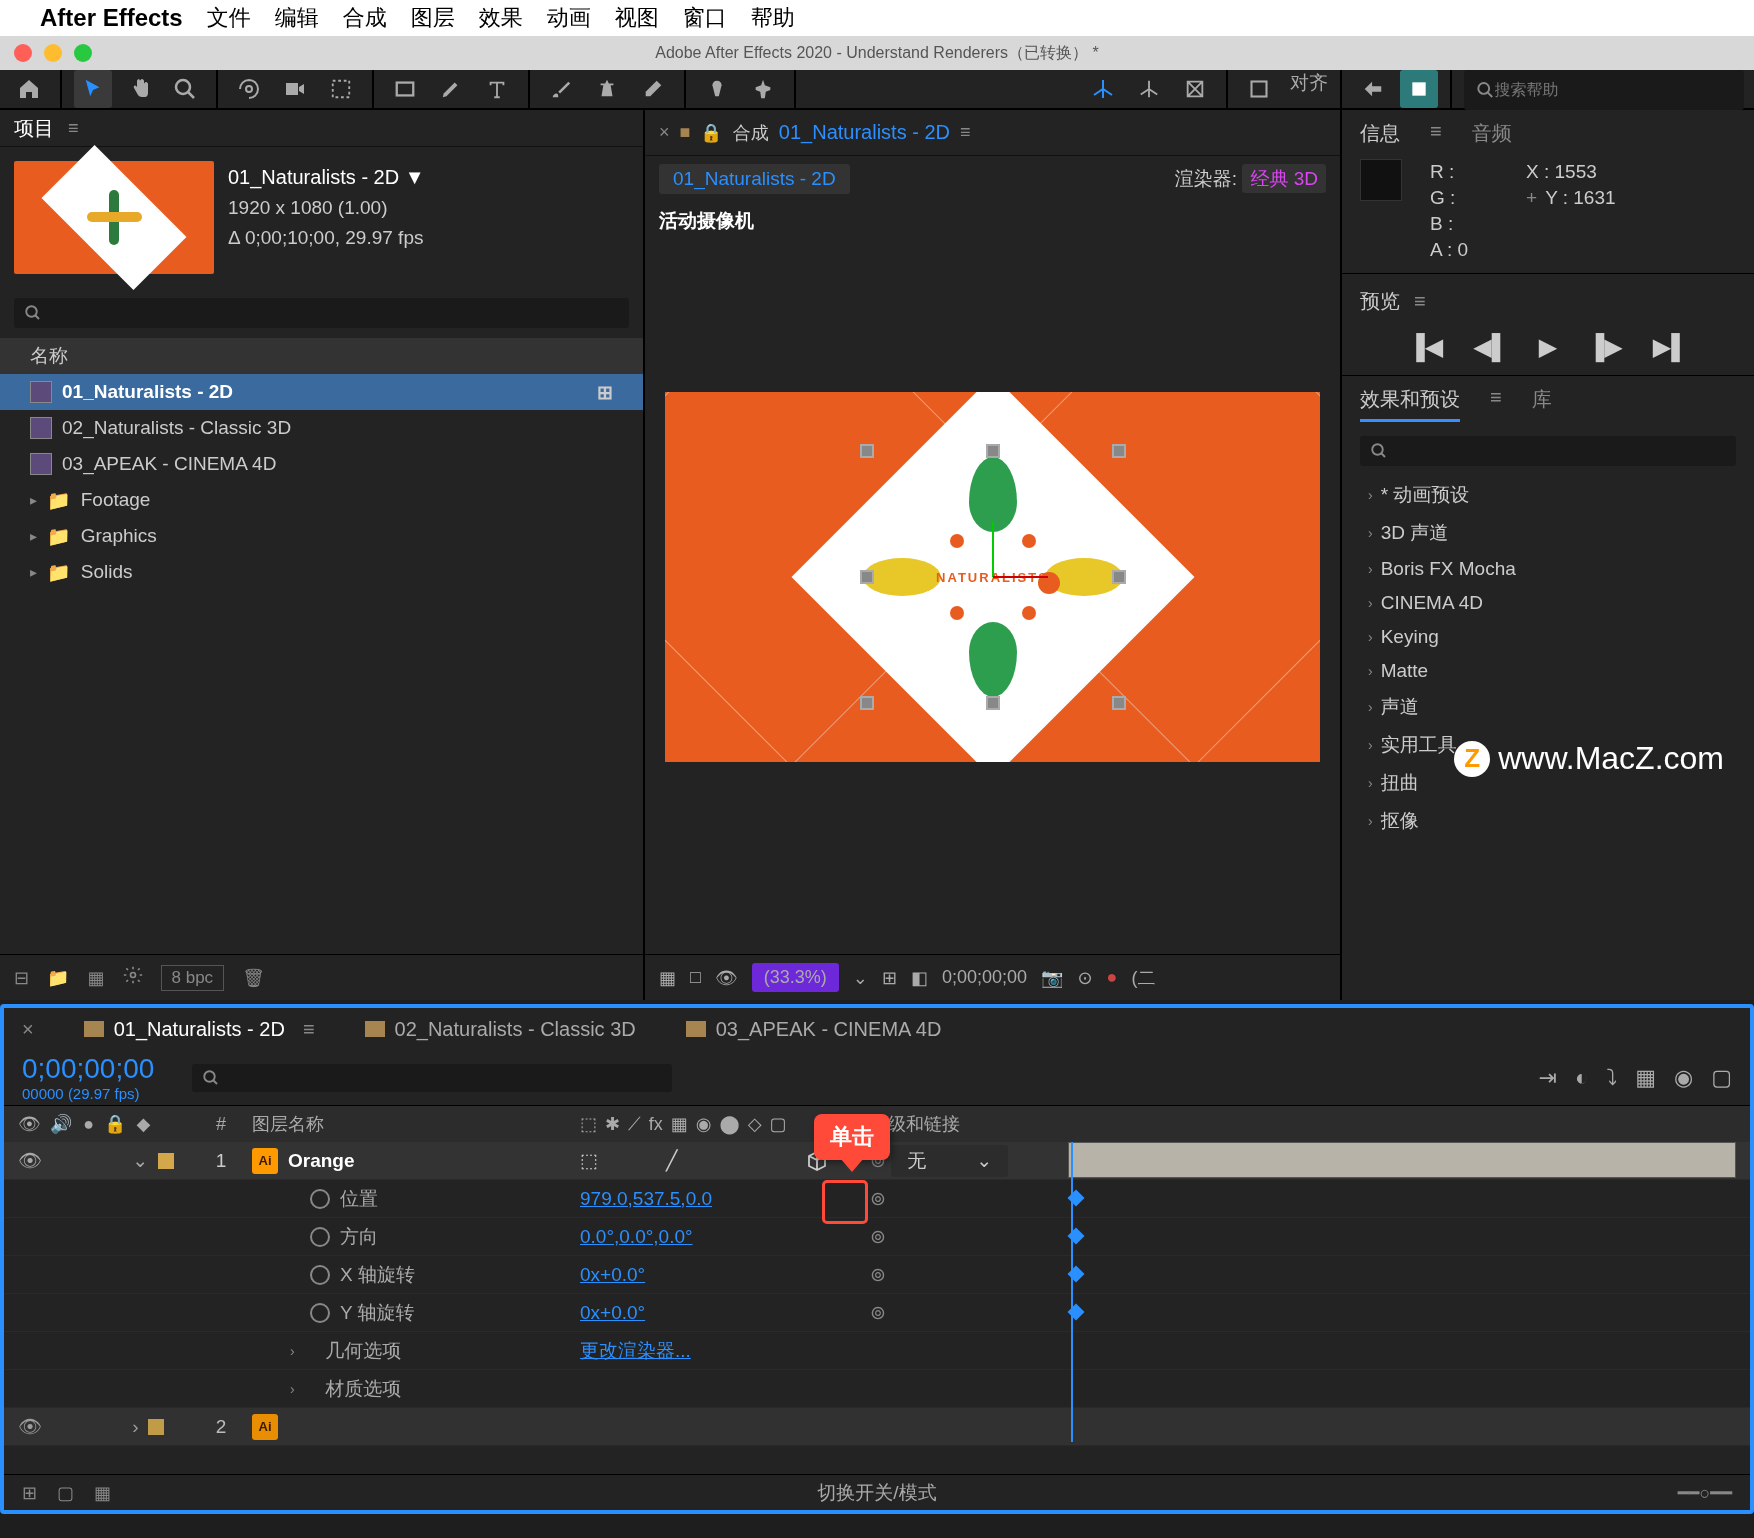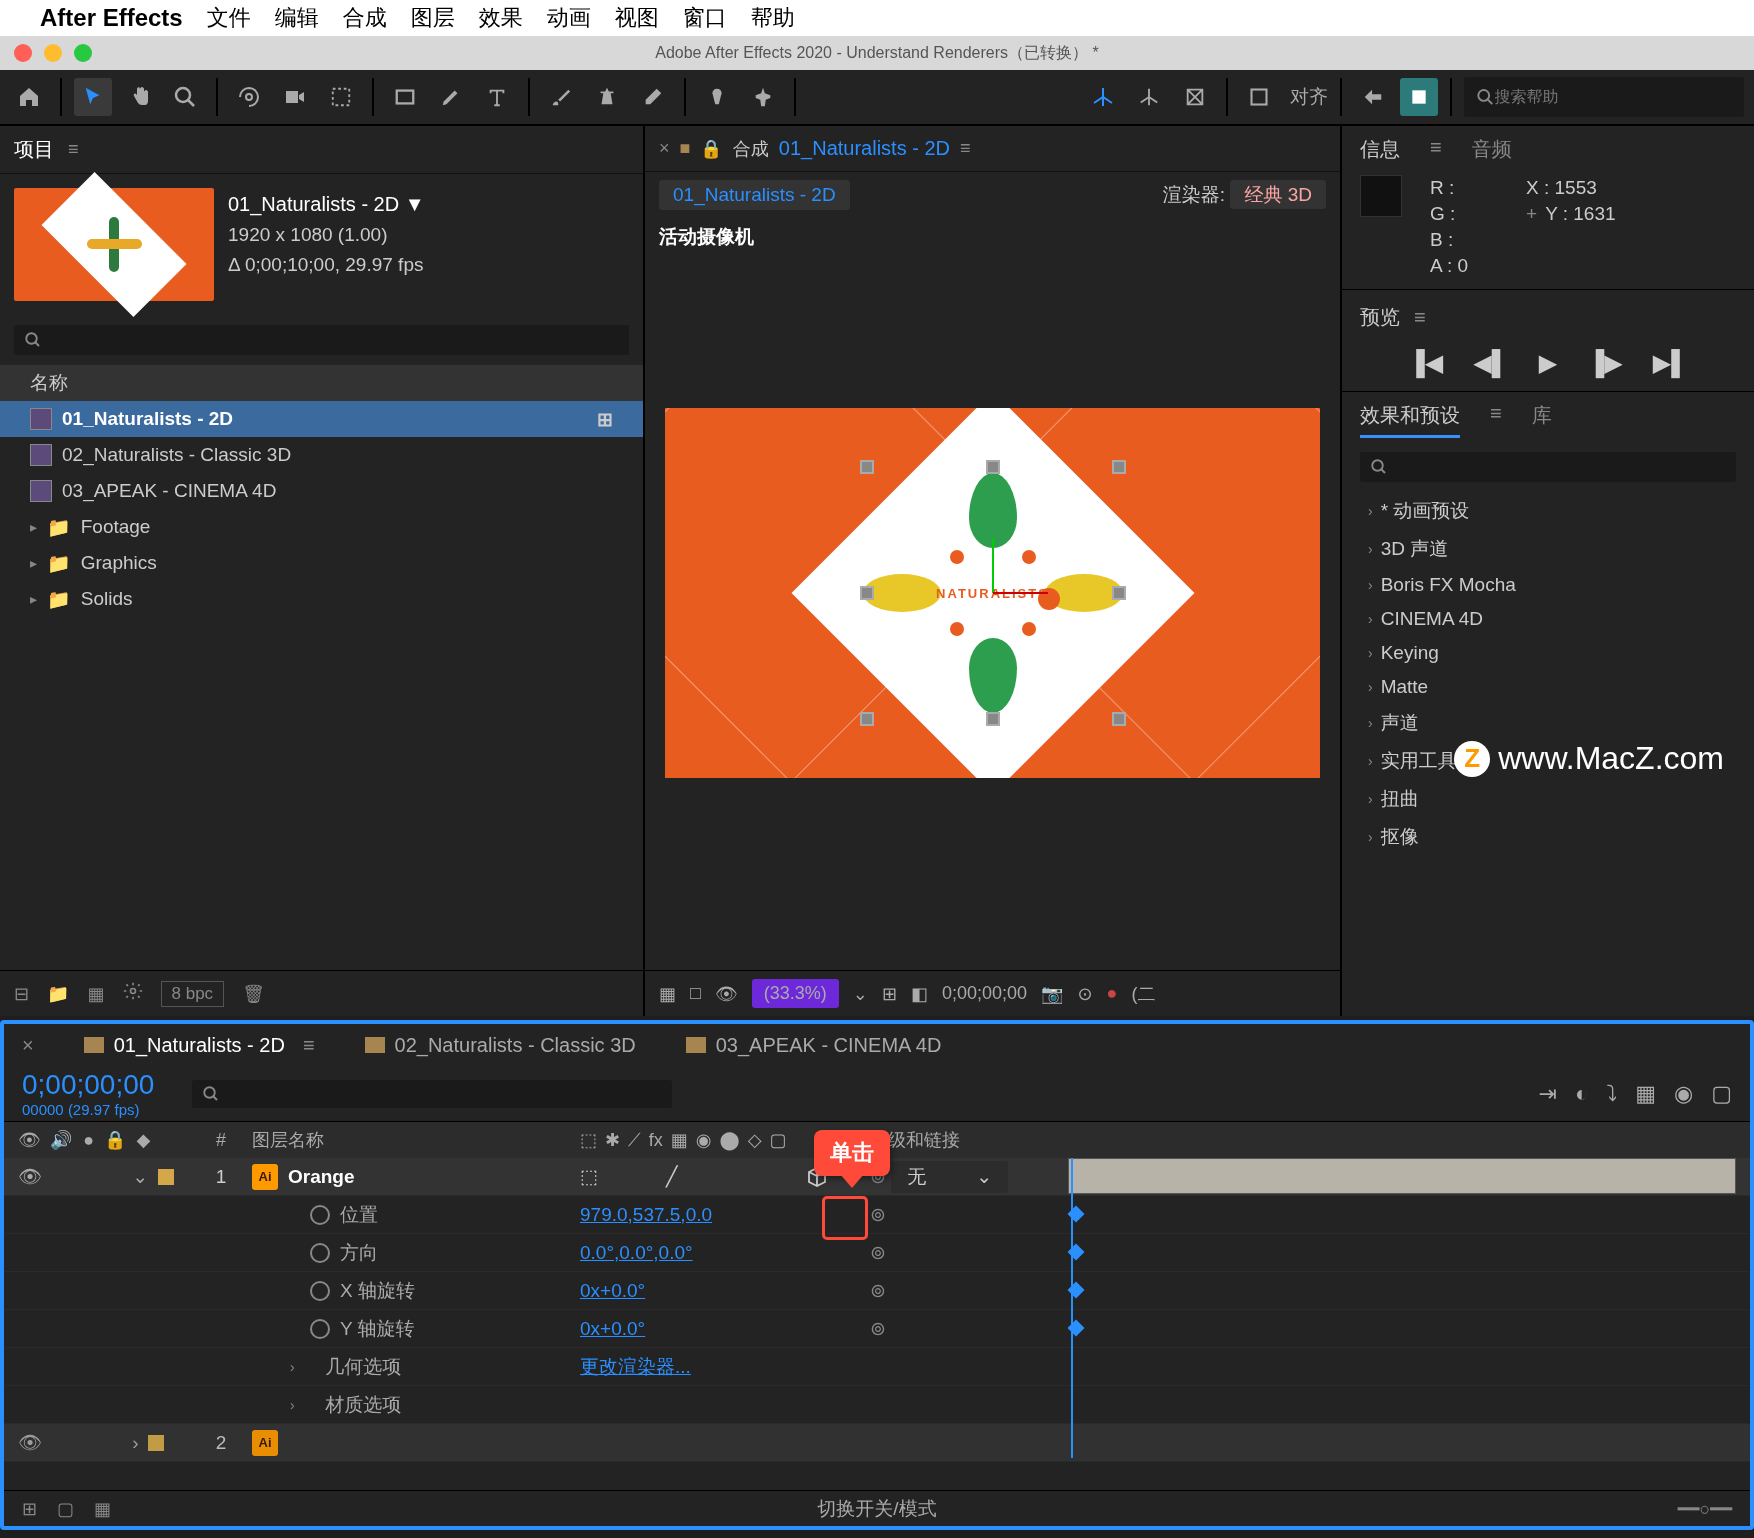--- a/index.html
+++ b/index.html
@@ -14,34 +14,34 @@
     
     .window-titlebar { background: #d8d8d8; height: 34px; display: flex; align-items: center; position: relative; }
     .traffic-lights { display: flex; gap: 12px; position: absolute; left: 14px; }
     .traffic-lights .dot { width: 18px; height: 18px; border-radius: 50%; }
     .traffic-lights .red { background: #ff5f57; }
     .traffic-lights .yellow { background: #febc2e; }
     .traffic-lights .green { background: #28c840; }
     .window-title { margin: 0 auto; color: #555; font-size: 16px; }
     
     
-    .toolbar { background: #232323; height: 56px; border-bottom: 2px solid #000; display: flex; align-items: center; padding: 0 10px; gap: 8px; }
+    .toolbar { background: #232323; height: 40px; border-bottom: 2px solid #000; display: flex; padding: 0 10px; gap: 8px; }
     .tool-btn { width: 38px; height: 38px; display: flex; align-items: center; justify-content: center; color: #aaa; border-radius: 3px; }
     .tool-btn.active { background: #3a3a3a; color: #2a8fff; }
     .tool-sep { width: 2px; height: 38px; background: #000; margin: 0 4px; }
     .tool-label { color: #aaa; font-size: 19px; margin-left: 4px; }
     .search-help { flex: 1; display: flex; align-items: center; background: #1a1a1a; height: 40px; border-radius: 3px; margin-left: auto; padding: 0 12px; min-width: 260px; max-width: 280px; }
     .search-help input { background: transparent; border: none; color: #ccc; font-size: 16px; outline: none; width: 100%; }
     
     
     .main { display: flex; height: 890px; }
     
     
     .left-panel { width: 645px; background: #232323; border-right: 2px solid #000; display: flex; flex-direction: column; }
-    .panel-tabs { height: 48px; display: flex; align-items: center; padding: 0 14px; gap: 14px; border-bottom: 1px solid #111; }
+    .panel-tabs { height: 37px; display: flex; align-items: center; padding: 0 14px; gap: 14px; border-bottom: 1px solid #111; }
     .panel-tab { color: #ccc; font-size: 20px; }
     .panel-tab.active { color: #fff; }
     .proj-header { display: flex; padding: 14px; gap: 14px; }
     .thumb { width: 200px; height: 113px; background: #e85d1f; border-radius: 2px; position: relative; display:flex; align-items:center; justify-content:center; }
     .thumb-diamond { width: 130px; height: 75px; background: #fff; transform: rotate(45deg); position:absolute; }
     .thumb-deco { position: relative; width:55px; height:55px; }
     .thumb-deco::before { content:""; position:absolute; left:22px; top:0; width:10px; height:55px; background:#2d7a3e; border-radius:5px;}
     .thumb-deco::after { content:""; position:absolute; left:0; top:22px; width:55px; height:10px; background:#e8a828; border-radius:5px;}
     .proj-info { color: #ccc; font-size: 19px; line-height: 1.6; }
     .proj-title { color: #fff; font-weight: 500; font-size: 20px; }
@@ -55,21 +55,21 @@
     .proj-footer { height: 46px; border-top: 1px solid #000; display: flex; align-items: center; padding: 0 14px; gap: 18px; color: #888; }
     .bpc-box { border: 1px solid #555; padding: 2px 10px; font-size: 17px; }
     
     
     .center-panel { width: 695px; background: #232323; display: flex; flex-direction: column; }
     .comp-header { height: 46px; display: flex; align-items: center; padding: 0 14px; gap: 10px; border-bottom: 1px solid #111; }
     .comp-title { color: #2a8fff; font-size: 20px; }
     .comp-breadcrumb { height: 46px; display: flex; align-items: center; padding: 0 14px; gap: 20px; font-size: 19px; justify-content: space-between;}
     .comp-breadcrumb .bc { background: #333; padding: 4px 14px; color: #2a8fff; border-radius: 3px; }
     .comp-breadcrumb .renderer { color: #ccc; }
-    .comp-breadcrumb .renderer-val { background: #333; padding: 4px 14px; color: #fca5a5; border-radius: 3px; }
+    .comp-breadcrumb .renderer-val { background: #333; padding: 4px 8px; color: #d946ef; border-radius: 3px; }
     .camera-label { padding: 6px 14px; color: #fff; font-size: 19px; font-weight:600; }
     .viewer { flex: 1; background: #232323; display: flex; align-items: center; justify-content: center; padding: 50px 18px 90px; }
     .canvas { width: 655px; height: 370px; background: #e85d1f; position: relative; overflow: hidden; }
     .canvas-lines { position:absolute; inset:0; }
     .canvas-lines::before, .canvas-lines::after { content:""; position:absolute; border:1px solid rgba(255,255,255,0.4); }
     .canvas-lines::before { left:-50px; top:-50px; width:350px; height:350px; transform:rotate(45deg); }
     .canvas-lines::after { right:-50px; top:-50px; width:350px; height:350px; transform:rotate(45deg); }
     .canvas-diamond { position: absolute; left: 50%; top: 50%; width: 285px; height: 285px; background: #fff; transform: translate(-50%, -50%) rotate(45deg); }
     .canvas-center { position: absolute; left: 50%; top: 50%; transform: translate(-50%, -50%); width: 210px; height: 210px; }
     .leaf { position: absolute; width: 48px; height: 75px; background: #2d9e4e; border-radius: 50% 50% 50% 50% / 60% 60% 40% 40%; }

